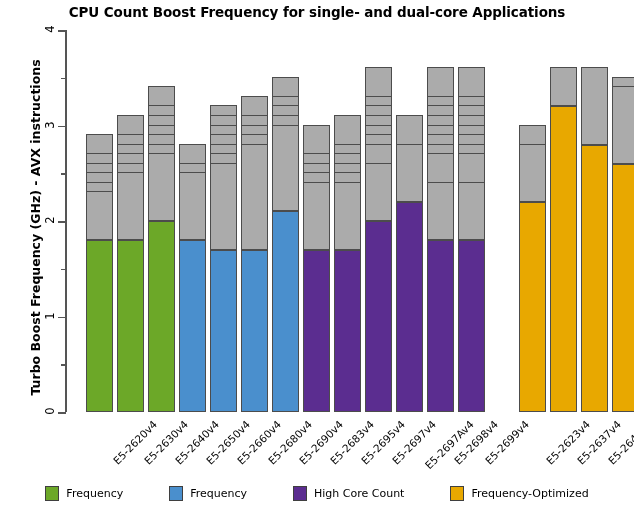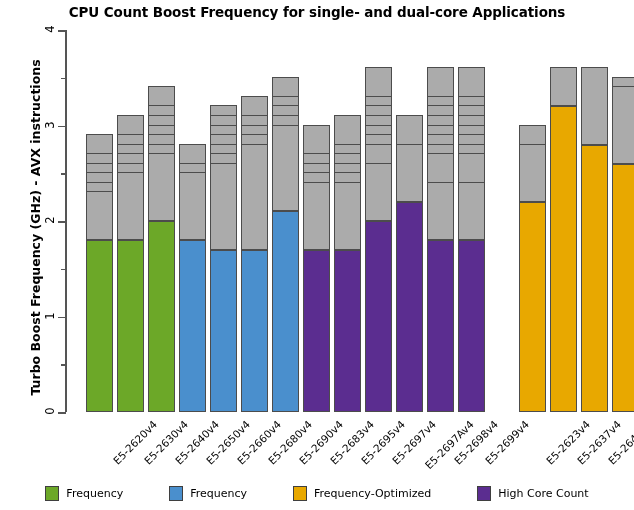--- a/index.html
+++ b/index.html
@@ -293,22 +293,22 @@
   <div id="legend">
       <div class="legend-item">
         <span class="legend-swatch" style="background: rgb(108, 168, 40);"></span>
         <span class="legend-text">Frequency</span>
       </div>
       <div class="legend-item">
         <span class="legend-swatch" style="background: rgb(74, 143, 205);"></span>
         <span class="legend-text">Frequency</span>
       </div>
       <div class="legend-item">
+        <span class="legend-swatch" style="background: rgb(91, 45, 144);"></span>
+        <span class="legend-text">High Core Count</span>
+      </div>
+      <div class="legend-item">
         <span class="legend-swatch" style="background: rgb(232, 168, 0);"></span>
         <span class="legend-text">Frequency-Optimized</span>
       </div>
-      <div class="legend-item">
-        <span class="legend-swatch" style="background: rgb(91, 45, 144);"></span>
-        <span class="legend-text">High Core Count</span>
-      </div>
     </div>
 
 </div>
 
 </body></html>

